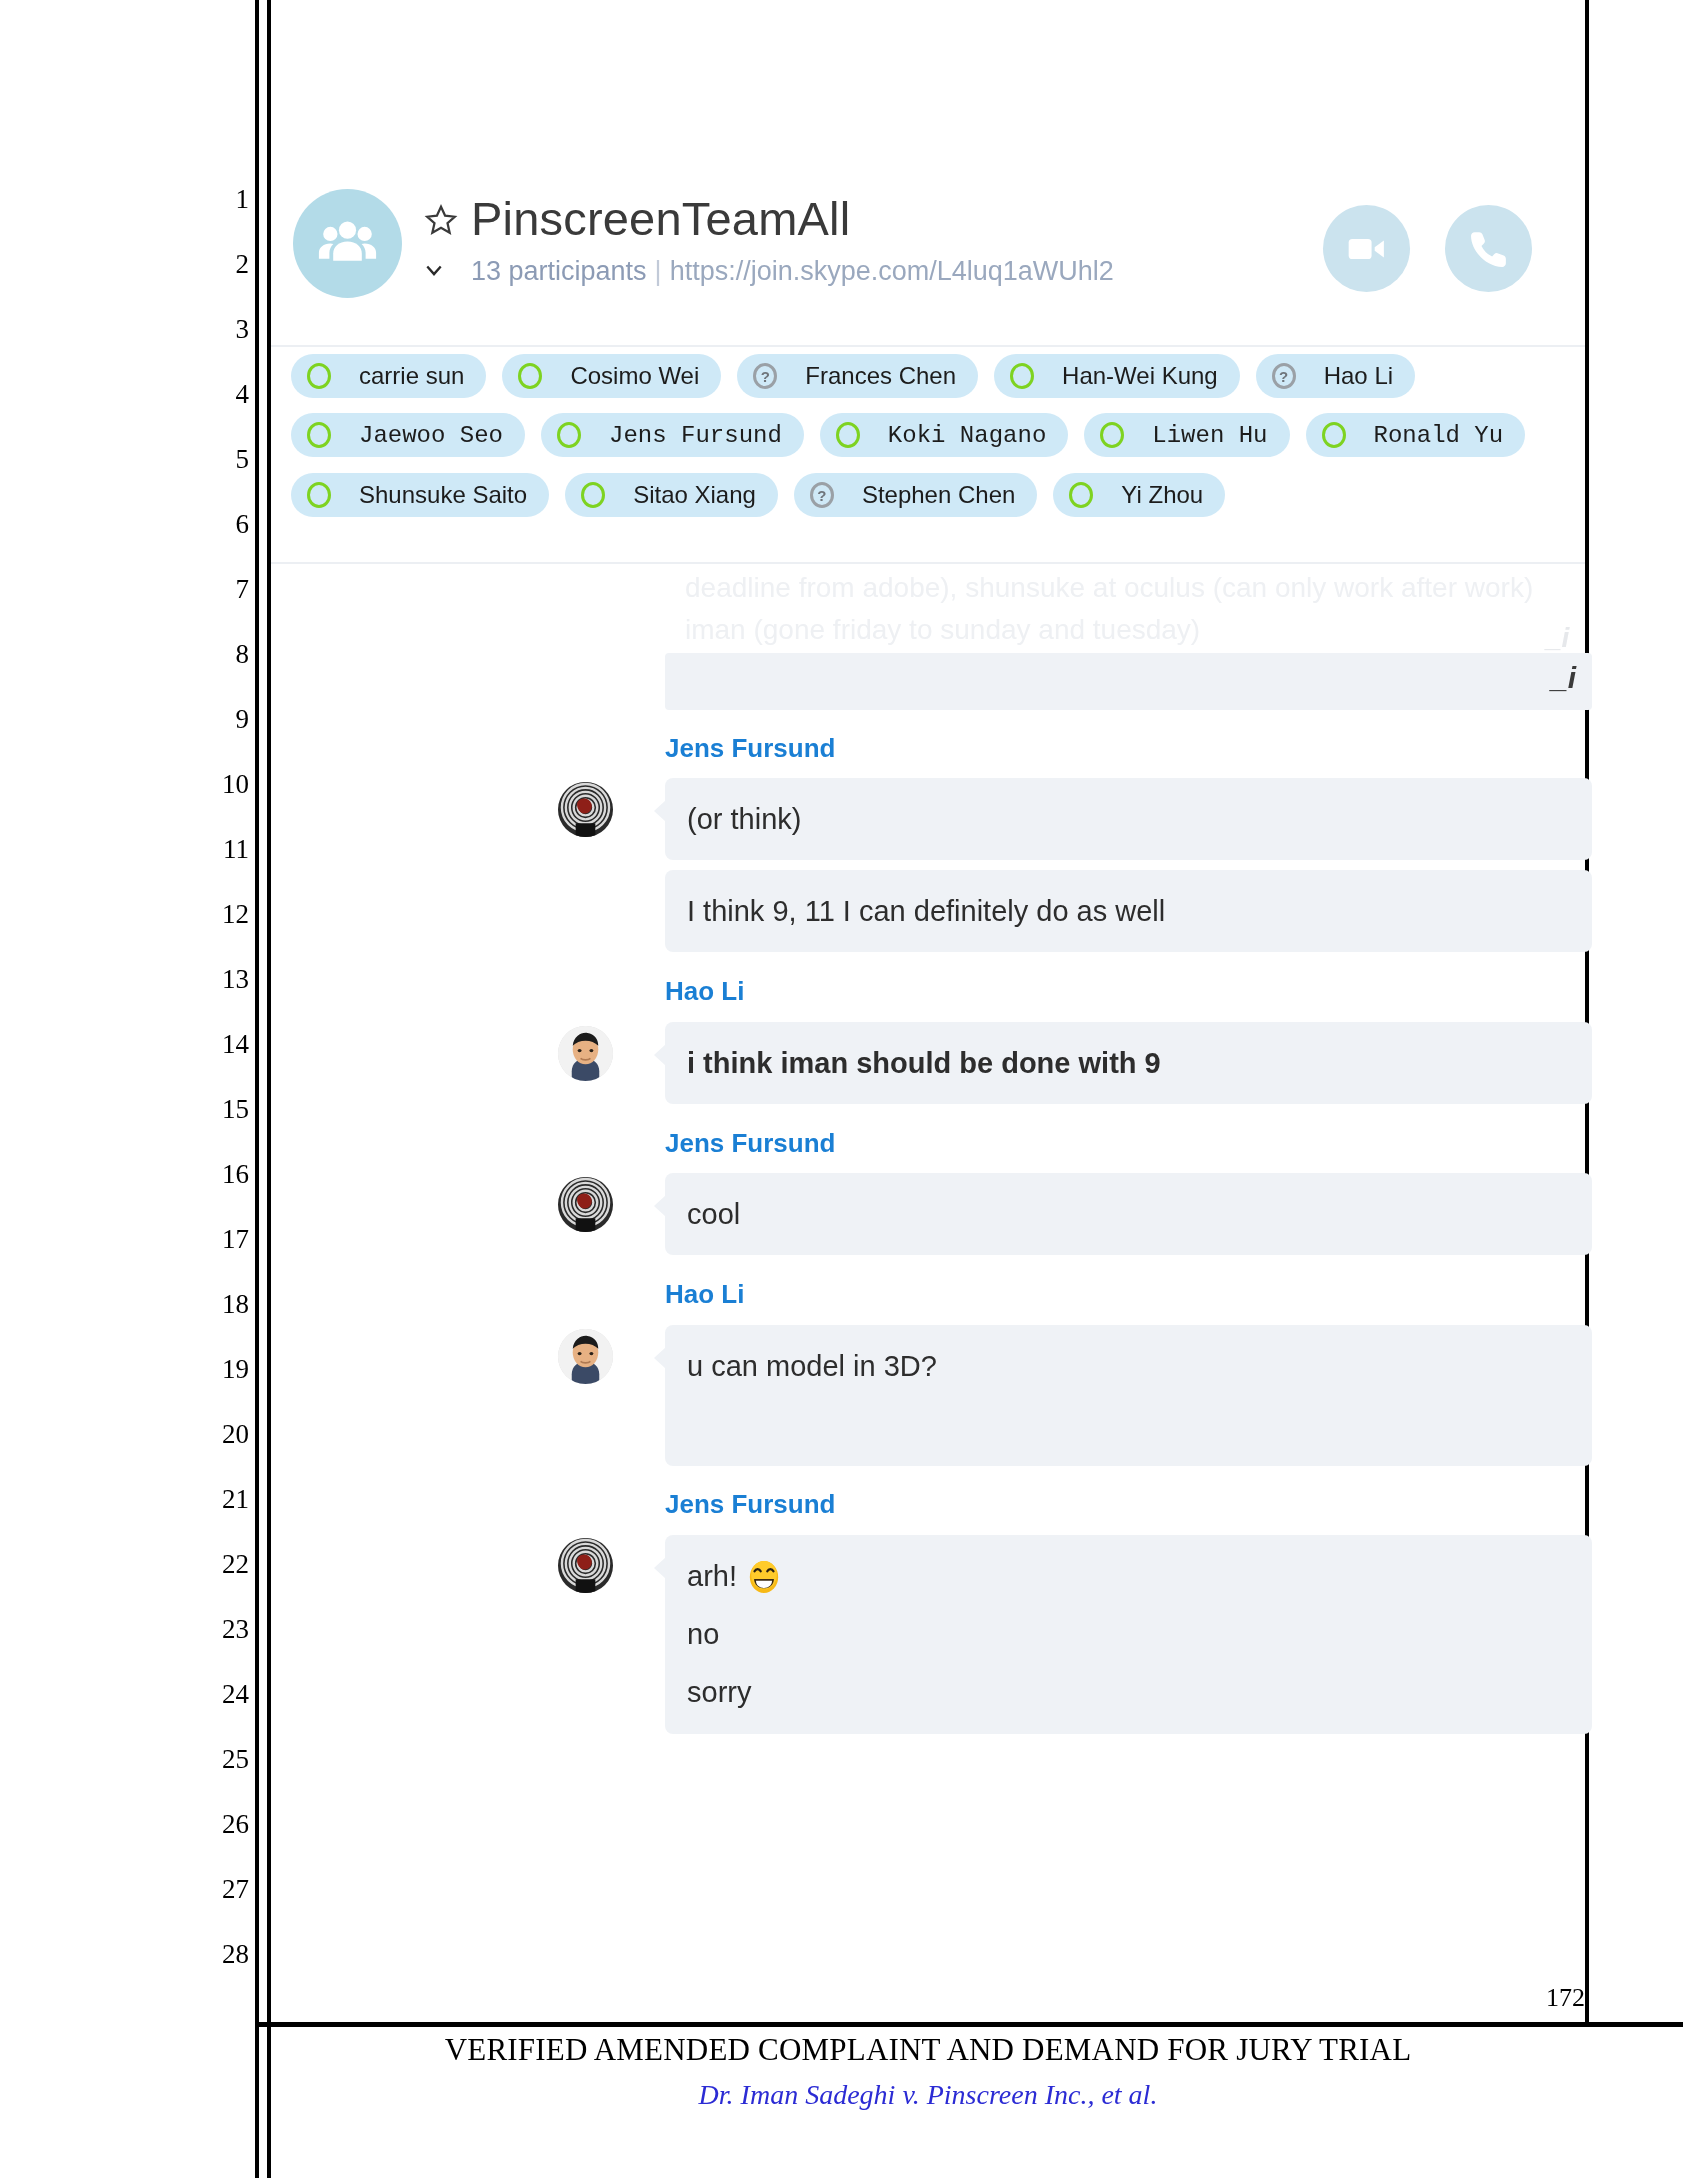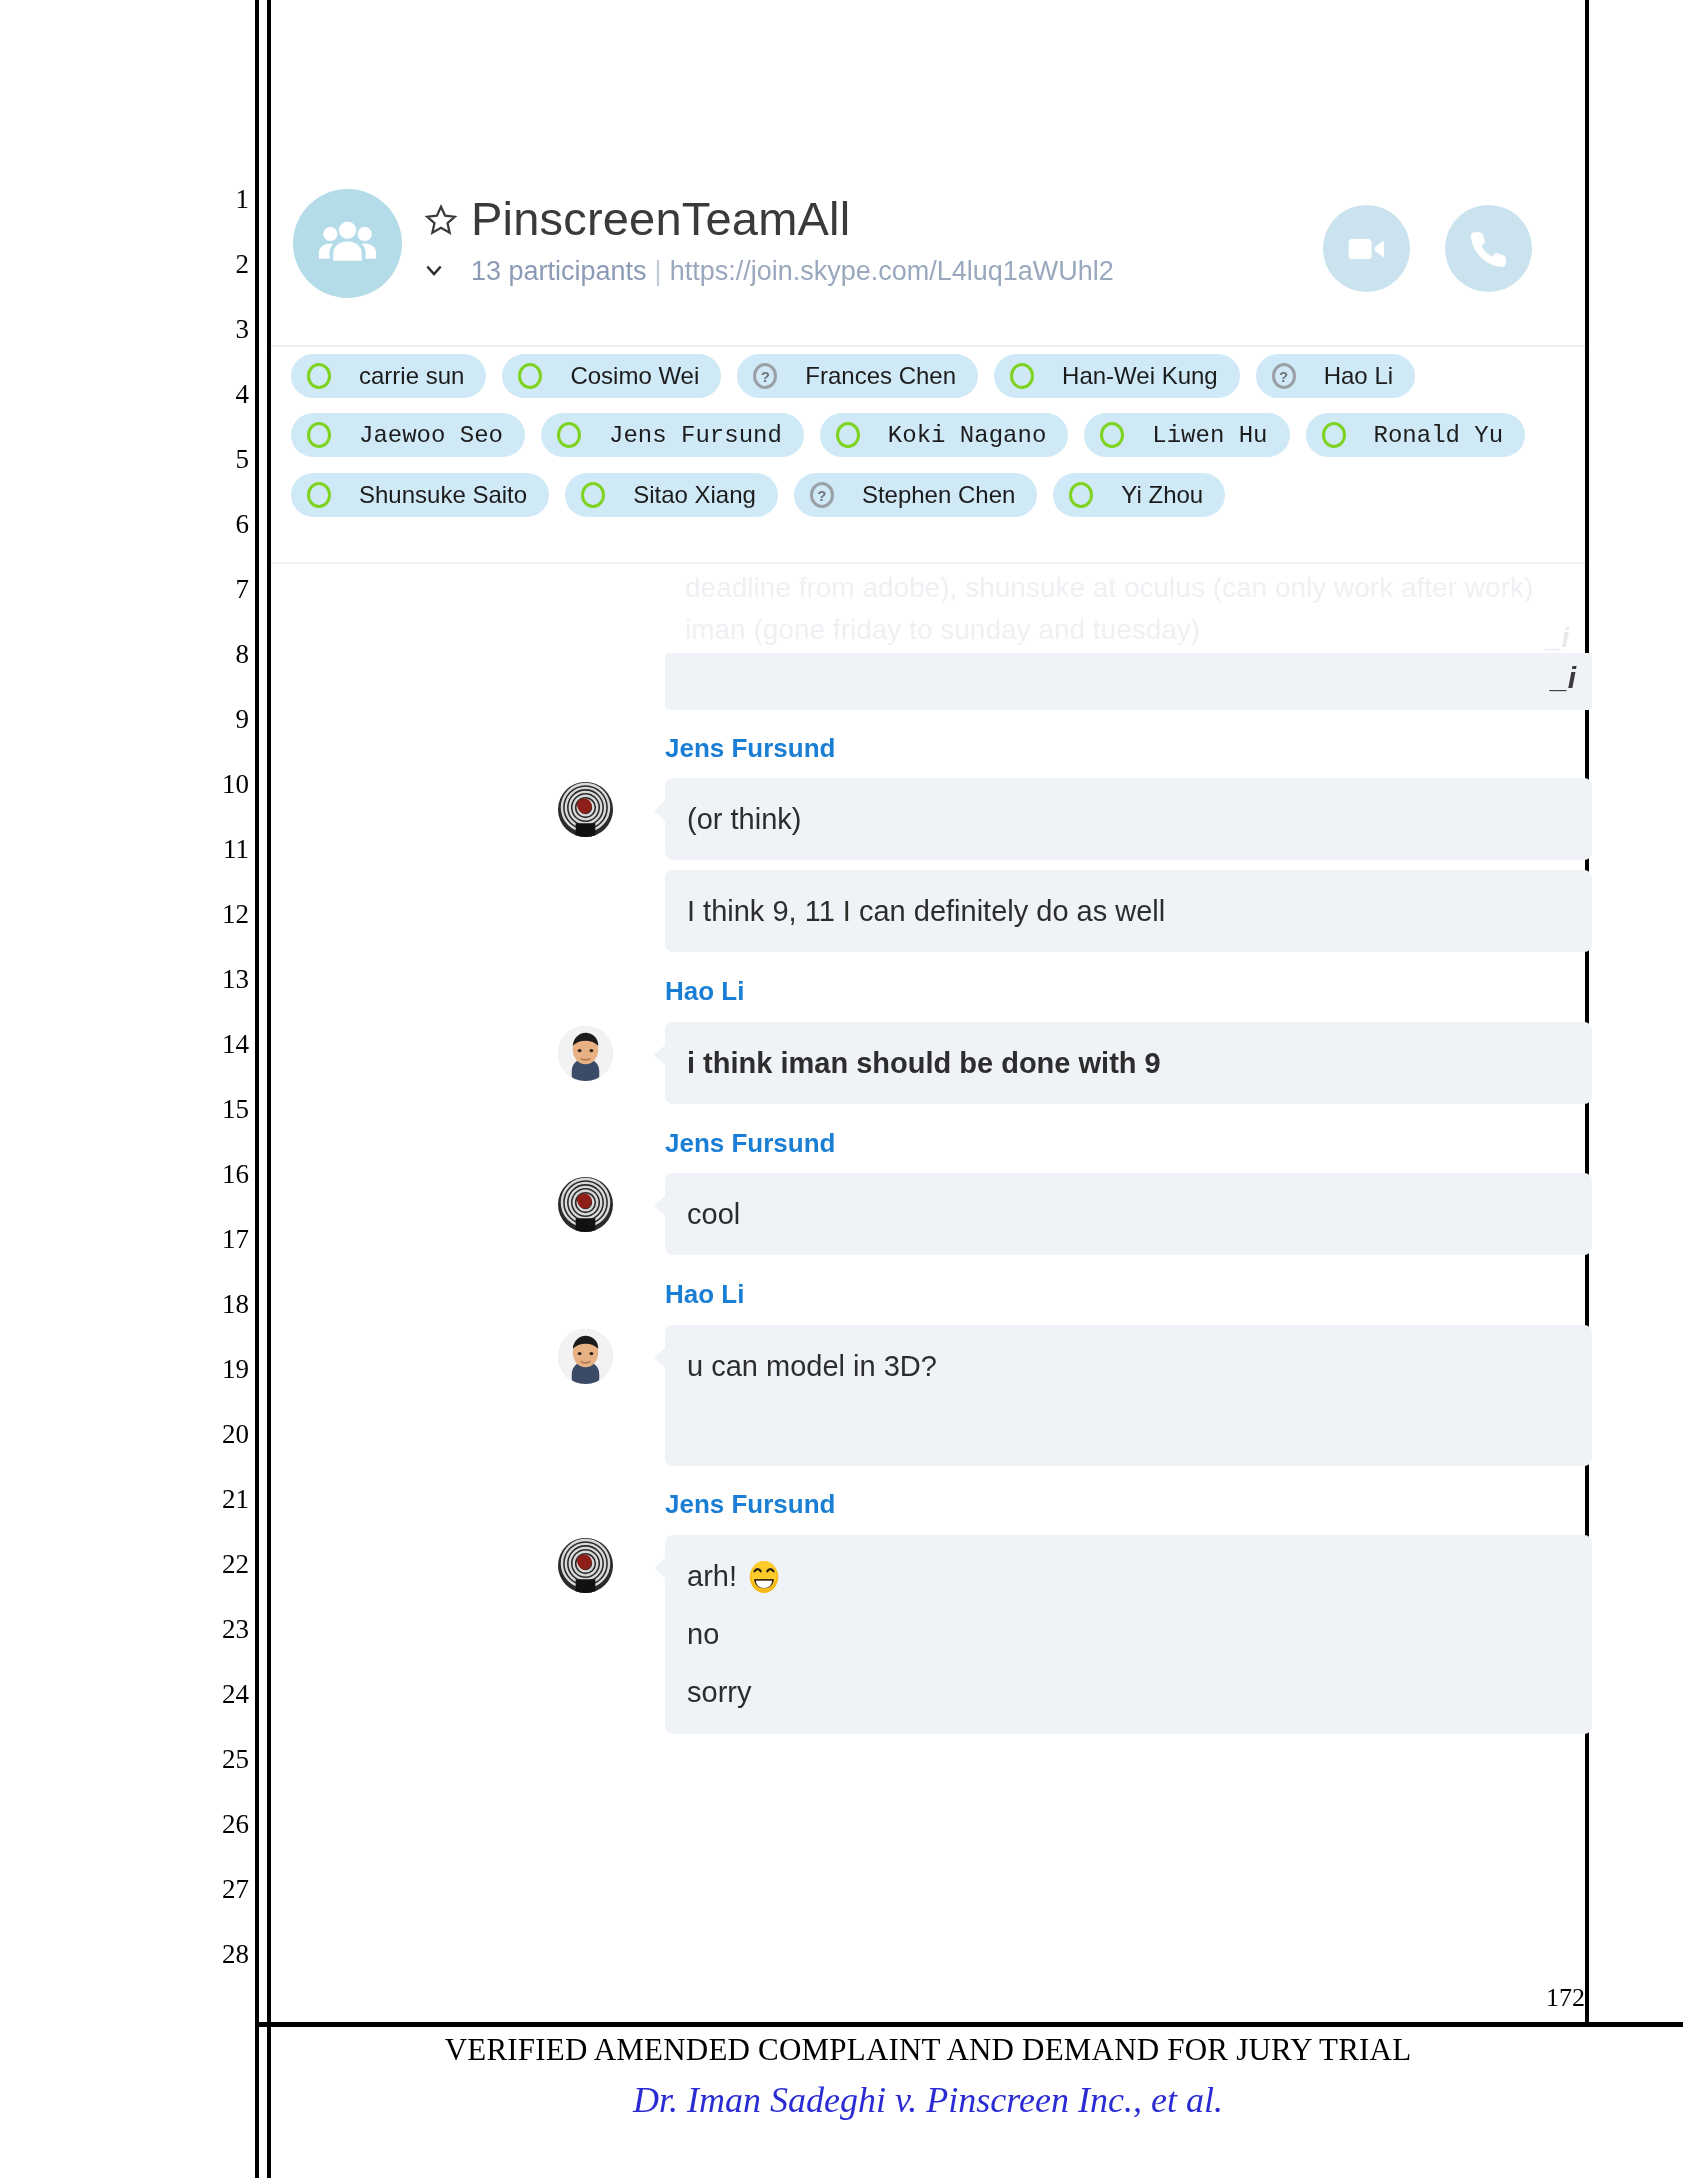--- a/index.html
+++ b/index.html
@@ -115,21 +115,21 @@
     color: #000;
   }
   .footer-sub {
     position: absolute;
     left: 271px;
     width: 1314px;
     top: 2079px;
     text-align: center;
     font-family: "Liberation Serif", serif;
     font-style: italic;
-    font-size: 36px;
+    font-size: 28px;
     color: #2b2bd4;
   }
 
   
   #skype {
     position: absolute;
     left: 271px;
     top: 0px;
     width: 1314px;
     height: 1970px;

